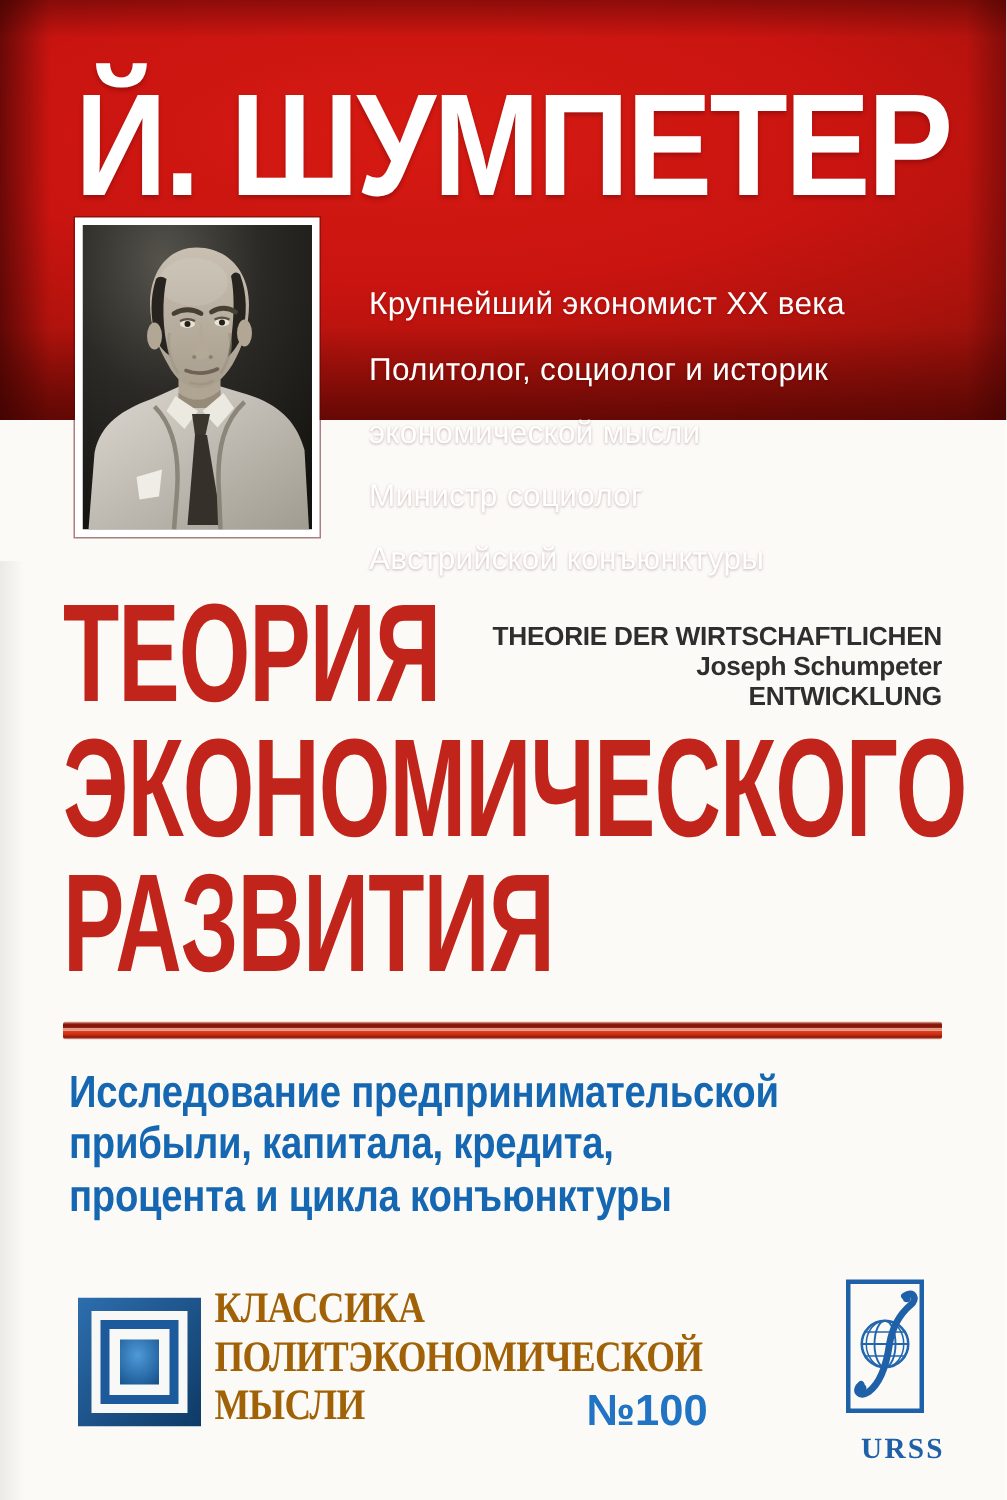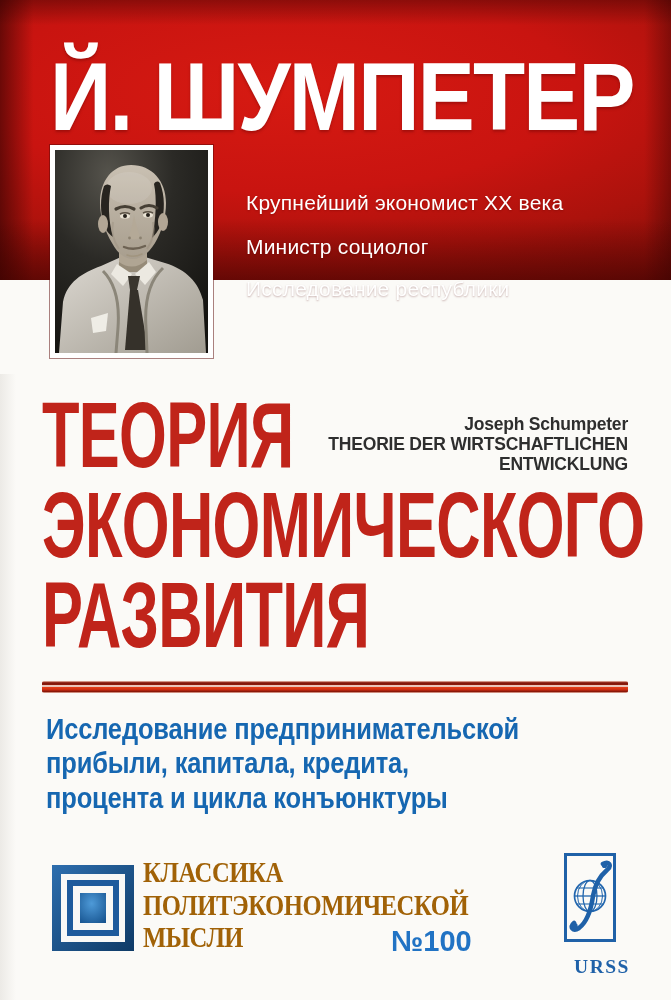--- a/index.html
+++ b/index.html
@@ -154,36 +154,40 @@
 
         <path d="M98 72 C100 82 97 92 92 99" stroke="#9c9180" stroke-width="2" fill="none" opacity=".6"></path>
         <path d="M58 72 C56 82 59 92 64 99" stroke="#9c9180" stroke-width="2" fill="none" opacity=".45"></path>
       </svg>
     </div>
 
     <div class="facts">
       <div class="fact">
         <p>Крупнейший экономист XX века</p>
       </div>
+      <div class="fact tight">
+        <p>Политолог, социолог и историк</p>
+        <p>экономической мысли</p>
+      </div>
       <div class="fact">
         <p>Министр социолог</p>
-        <p>Исследование республики</p>
+        <p>Австрийской конъюнктуры</p>
       </div>
     </div>
   </header>
 
   <div class="scan-edge"></div>
 
   <h2 class="title-line l1">ТЕОРИЯ</h2>
   <h2 class="title-line l2">ЭКОНОМИЧЕСКОГО</h2>
   <h2 class="title-line l3">РАЗВИТИЯ</h2>
 
   <div class="original">
+    <p>THEORIE DER WIRTSCHAFTLICHEN</p>
     <p>Joseph Schumpeter</p>
-    <p>THEORIE DER WIRTSCHAFTLICHEN</p>
     <p>ENTWICKLUNG</p>
   </div>
 
   <div class="rule"></div>
 
   <div class="subtitle">
     <p>Исследование предпринимательской</p>
     <p>прибыли, капитала, кредита,</p>
     <p>процента и цикла конъюнктуры</p>
   </div>

